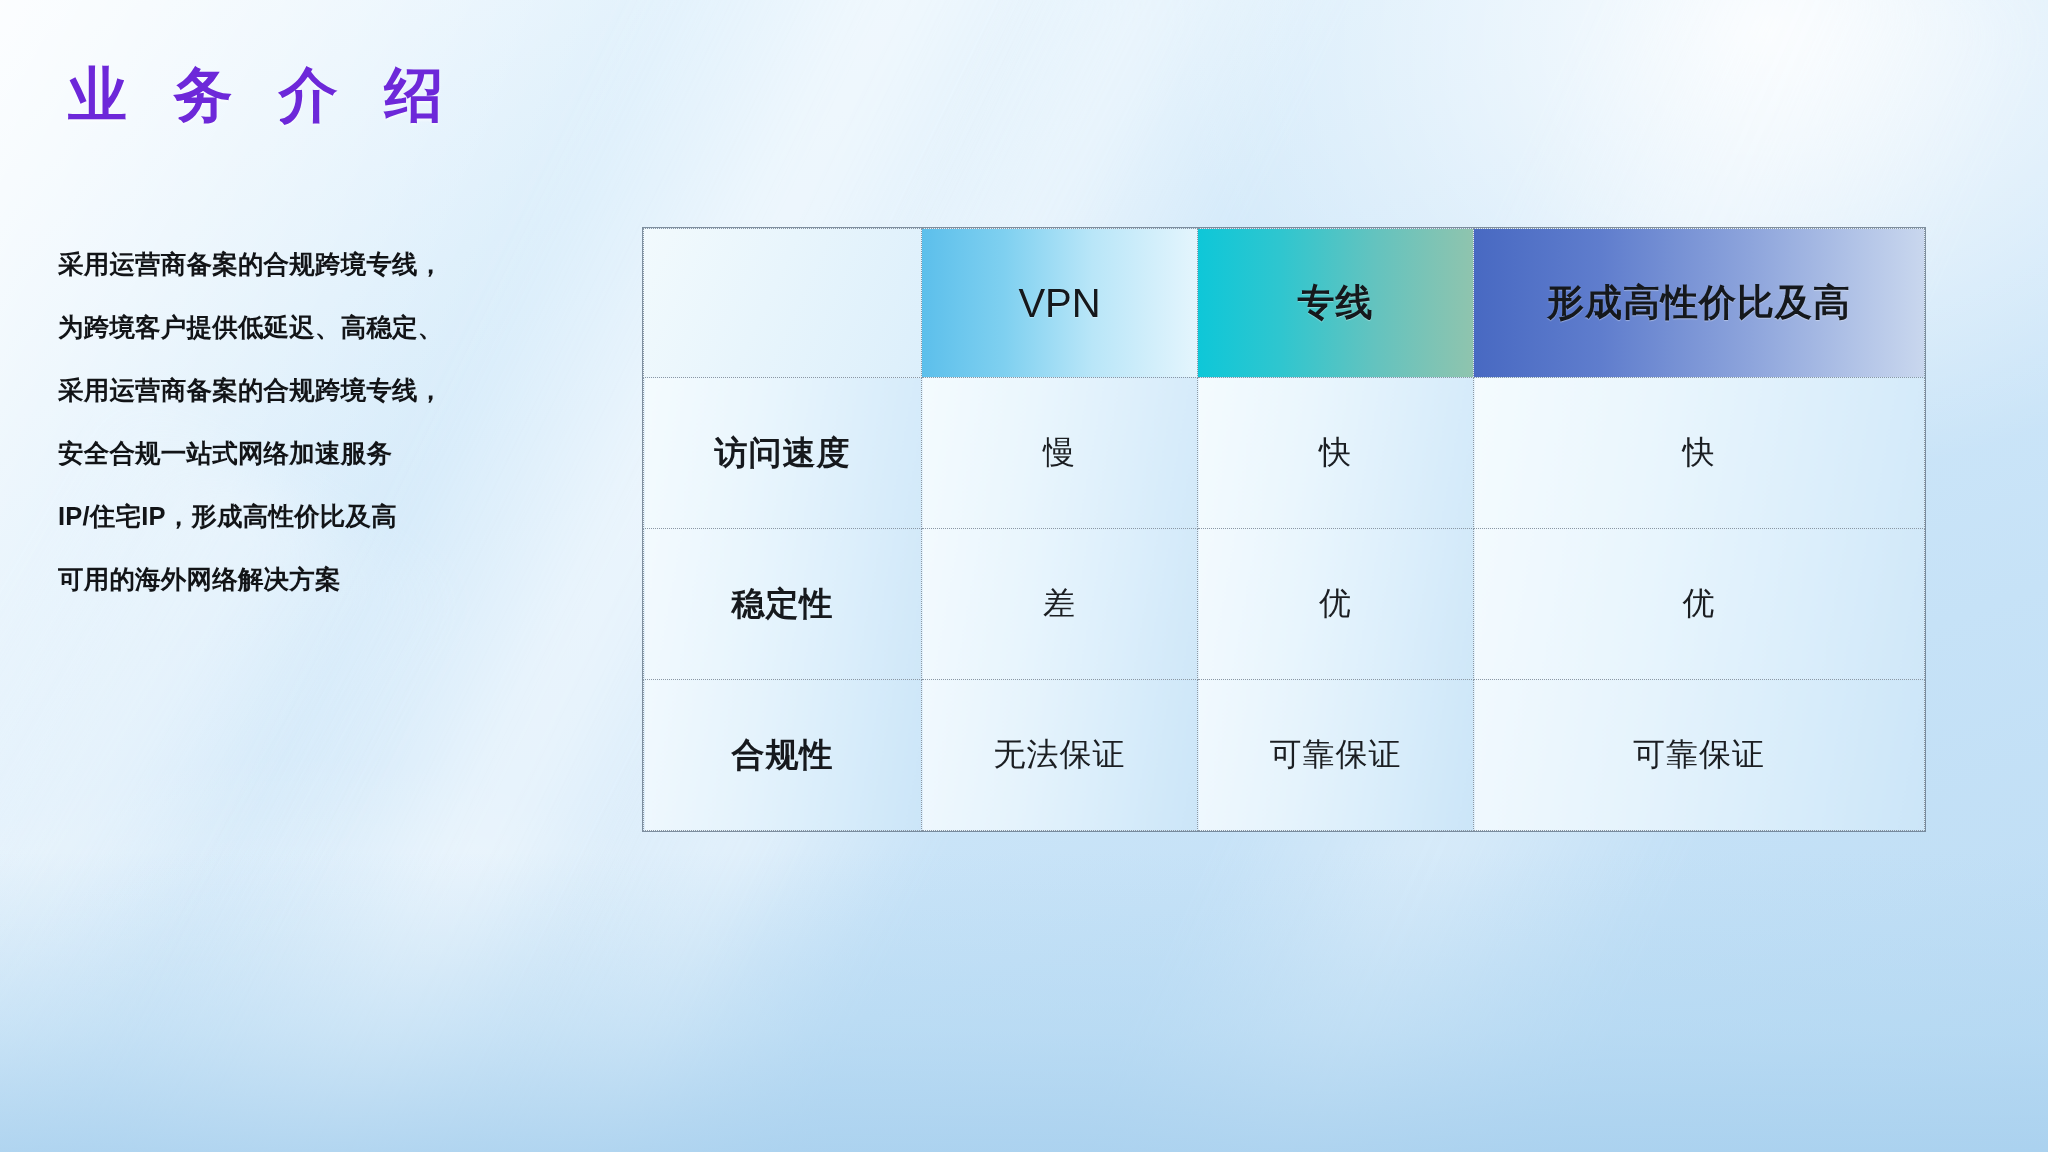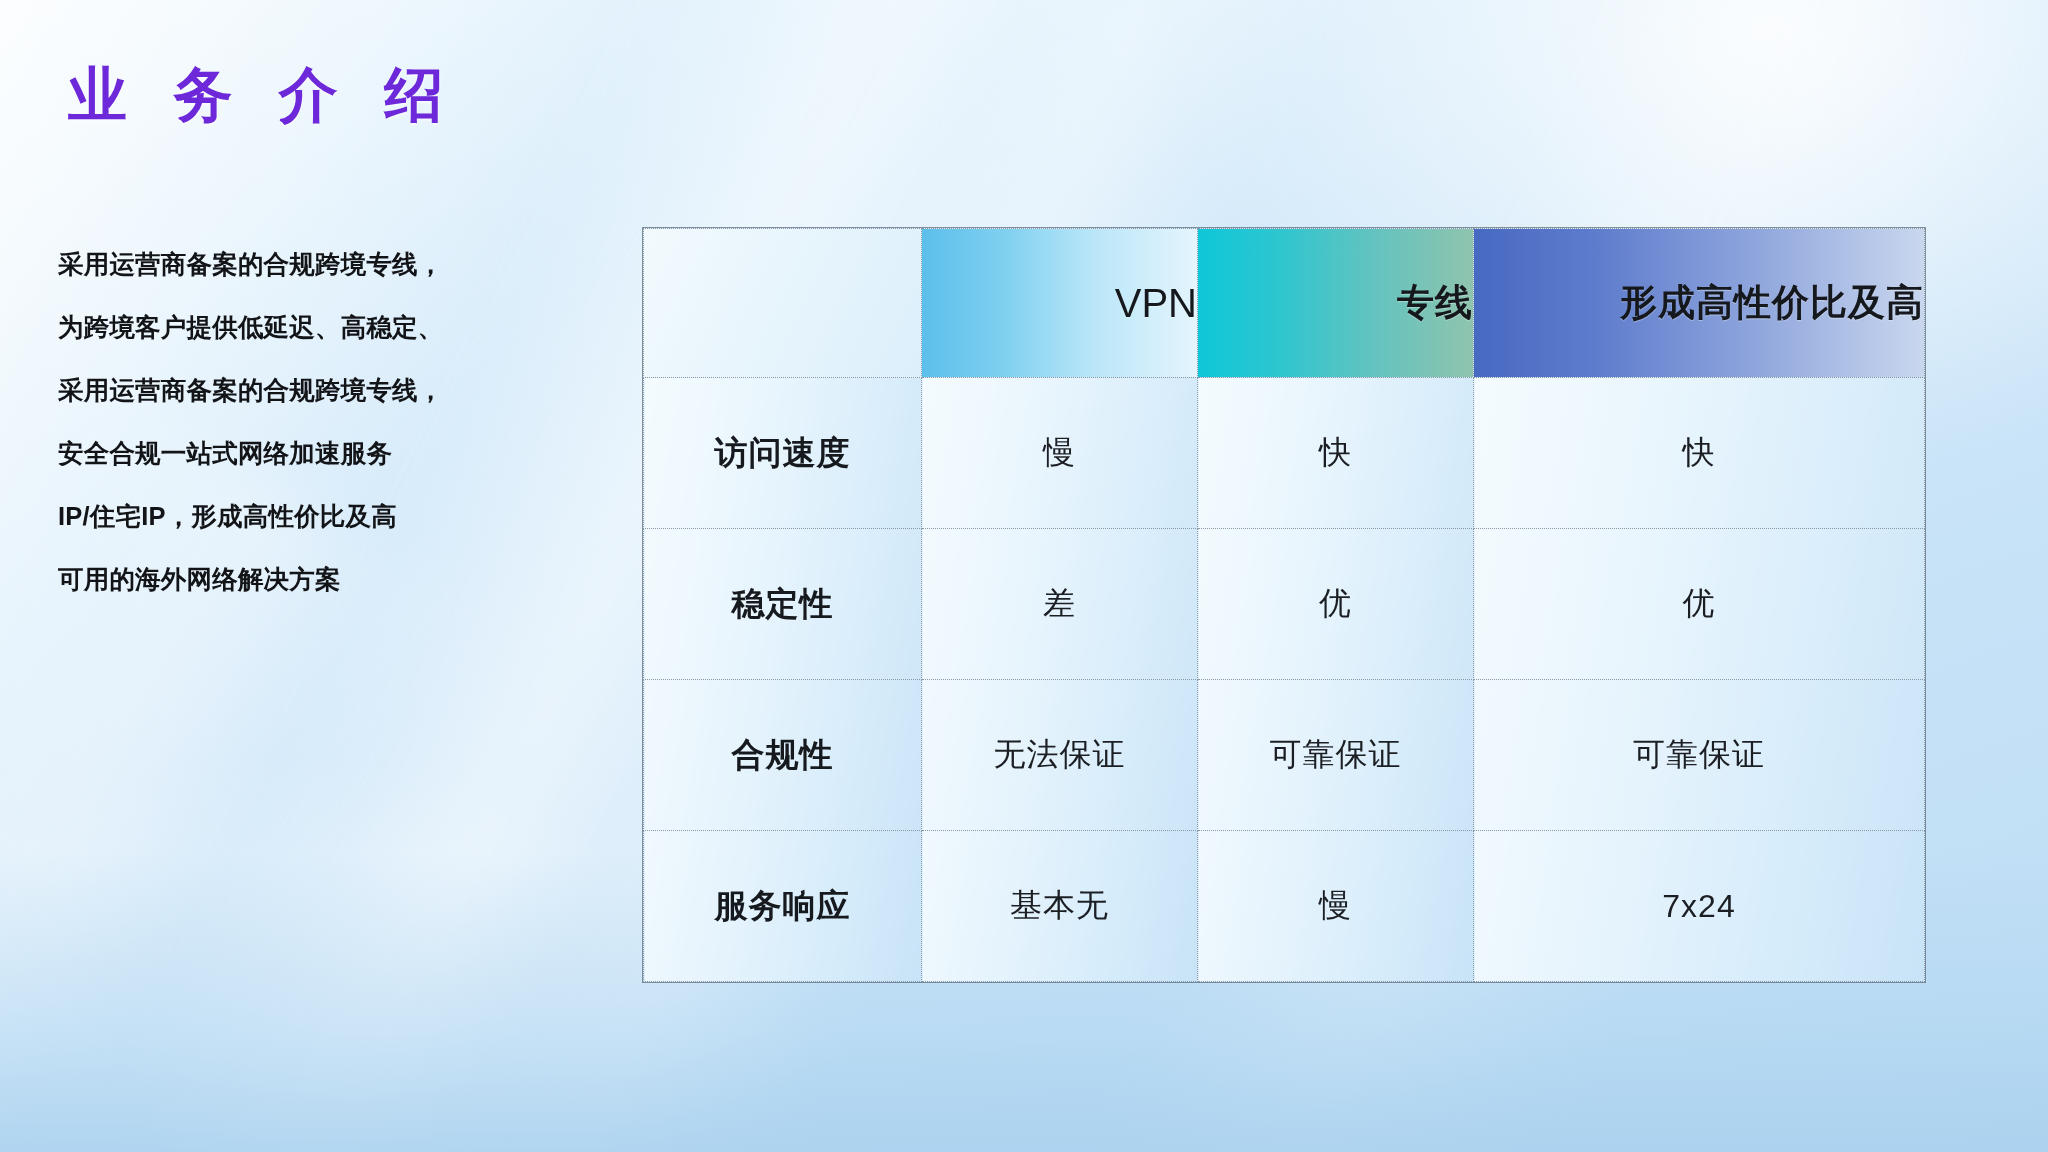--- a/index.html
+++ b/index.html
@@ -123,21 +123,21 @@
   .compare-table td,
   .compare-table th {
     border: 1px dotted #8a97a4;
     padding: 0;
     text-align: center;
     vertical-align: middle;
     background-clip: padding-box;
   }
 
   
-  .hdr-row th { height: 148px; text-align: right; }
+  .hdr-row th { height: 148px; }
   .th-blank {
     background: linear-gradient(115deg, #f2fafd 0%, #e8f5fc 45%, #dceffb 100%);
   }
   .th-vpn {
     background: linear-gradient(90deg, #5cbfeb 0%, #7fd0f0 30%, #b9e6f8 62%, #e4f5fd 100%);
   }
   .th-line {
     background: linear-gradient(90deg, #0ec7d8 0%, #2fc6cf 30%, #63c3bf 64%, #8fc4ae 100%);
   }
   .th-isp {
@@ -255,28 +255,14 @@
       <td>
         <span class="cell-value">无法保证</span>
       </td>
       <td>
         <span class="cell-value">可靠保证</span>
       </td>
       <td>
         <span class="cell-value">可靠保证</span>
       </td>
     </tr>
-    <tr class="body-row row-5">
-      <td>
-        <span class="cell-label">服务响应</span>
-      </td>
-      <td>
-        <span class="cell-value">基本无</span>
-      </td>
-      <td>
-        <span class="cell-value">慢</span>
-      </td>
-      <td>
-        <span class="cell-value">7x24</span>
-      </td>
-    </tr>
   </tbody>
 </table>
 
 </body></html>

